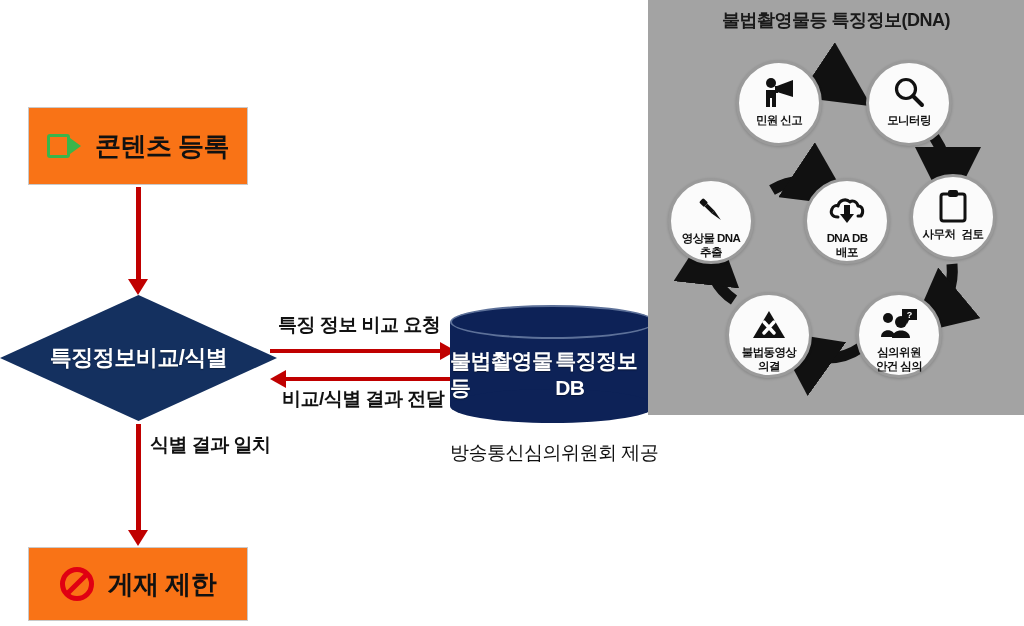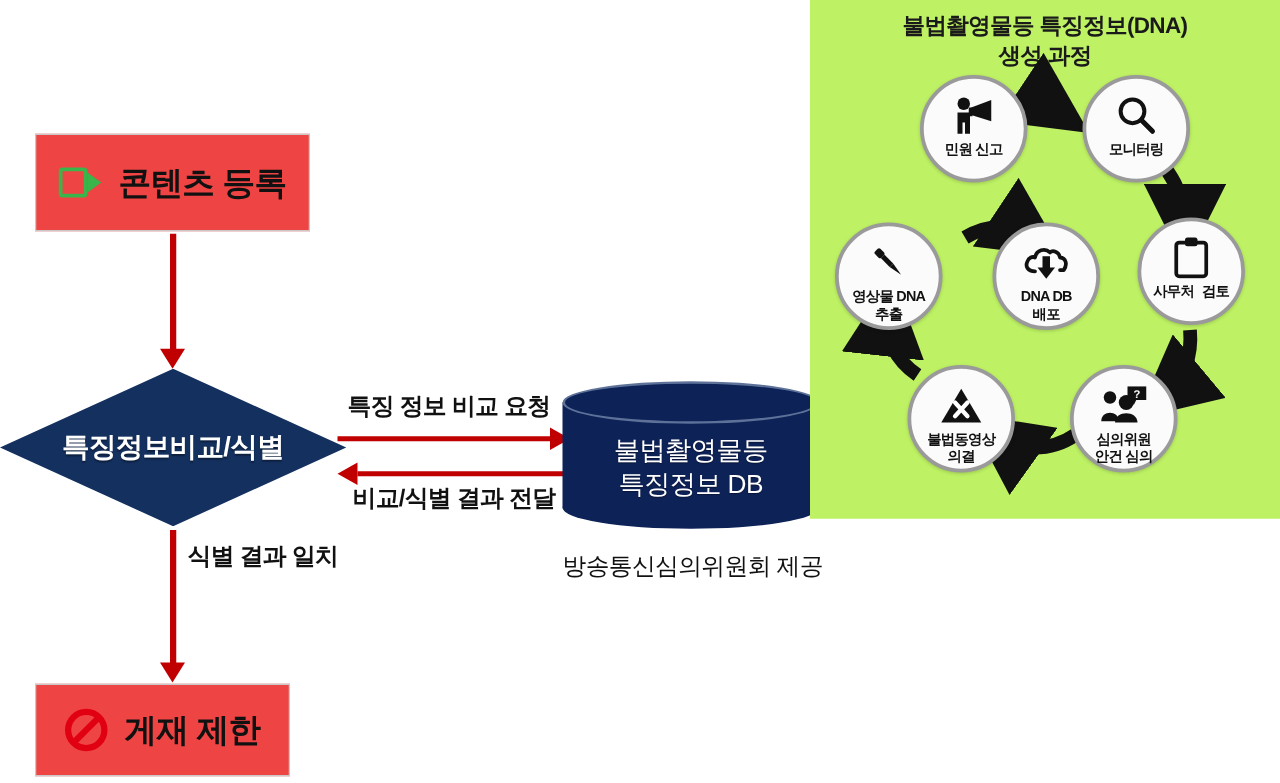--- a/index.html
+++ b/index.html
@@ -8,33 +8,33 @@
     background:#ffffff;
     font-family:"Liberation Sans","DejaVu Sans",sans-serif;
     overflow:hidden;
     position:relative;
   }
   .stage{position:absolute;inset:0;}
 
   
   .flow-box{
     position:absolute;
-    background:#ef4444;
+    background:#f97316;
     border:1px solid #c9c9c9;
     display:flex;align-items:center;justify-content:center;
     gap:14px;
     box-sizing:border-box;
   }
   .flow-box .lbl{
     font-size:26px;font-weight:bold;color:#111;
     letter-spacing:-0.5px;white-space:nowrap;
   }
 
   #box-register{left:28px;top:107px;width:220px;height:78px;}
-  #box-block{left:28px;top:547px;width:204px;height:74px;}
+  #box-block{left:28px;top:547px;width:220px;height:74px;}
 
   
   .cam-icon{width:34px;height:24px;position:relative;flex:0 0 auto;}
   .cam-icon .body{
     position:absolute;left:0;top:0;width:23px;height:24px;
     border:3px solid #3ab54a;border-radius:3px;box-sizing:border-box;
   }
   .cam-icon .lens{
     position:absolute;left:23px;top:4px;width:0;height:0;
     border-top:8px solid transparent;border-bottom:8px solid transparent;
@@ -101,34 +101,34 @@
     position:absolute;left:0;top:0;width:205px;height:34px;
     background:#0d2257;border-radius:50%/50%;
     border:2px solid #5d7199;box-sizing:border-box;
   }
   #db .cyl-bottom{
     position:absolute;left:0;top:84px;width:205px;height:34px;
     background:#0d2257;border-radius:50%/50%;
   }
   #db .cyl-text{
     position:absolute;left:0;top:34px;width:205px;height:70px;
-    display:flex;flex-direction:column;align-items:center;justify-content:center;
-    color:#fff;font-size:21px;font-weight:normal;line-height:1.3;
+    display:flex;flex-direction:row;align-items:center;justify-content:center;
+    color:#fff;font-size:21px;font-weight:bold;line-height:1.3;
     letter-spacing:-0.5px;text-shadow:0 1px 1px rgba(0,0,0,.4);
   }
   #db-caption{
     position:absolute;left:450px;top:440px;width:205px;text-align:center;
     font-size:19px;font-weight:normal;color:#111;letter-spacing:-0.5px;
     white-space:nowrap;
   }
 
   
   #panel{
     position:absolute;left:648px;top:0;width:376px;height:415px;
-    background:#bef264;
+    background:#a3a3a3;
   }
   #panel-title{
     position:absolute;left:0;top:8px;width:376px;text-align:center;
     font-size:18px;font-weight:bold;color:#1a1a1a;line-height:1.35;
     letter-spacing:-0.5px;
   }
 
   .node{
     position:absolute;width:86px;height:86px;border-radius:50%;
     background:#fbfbfb;border:3px solid #9a9a9a;box-sizing:border-box;
@@ -195,21 +195,20 @@
     <div class="cyl-text">
       <span>불법촬영물등</span>
       <span>특징정보 DB</span>
     </div>
   </div>
   <div id="db-caption">방송통신심의위원회 제공</div>
 
   <div id="panel">
     <div id="panel-title">
       <div>불법촬영물등 특징정보(DNA)</div>
-      <div>생성 과정</div>
     </div>
 
     <svg id="cycle-arrows" viewBox="0 0 376 415">
       <defs>
         <marker id="ah" markerWidth="6" markerHeight="6" refX="3" refY="3" orient="auto">
           <path d="M0,0 L6,3 L0,6 Z" fill="#111"></path>
         </marker>
       </defs>
 
       <path d="M132,100 C152,78 178,76 196,88" stroke="#111" stroke-width="11" fill="none" marker-end="url(#ah)"></path>
@@ -291,21 +290,21 @@
             <rect x="13" y="2" width="6" height="7" rx="1.5" fill="#111"></rect>
             <rect x="14" y="9" width="4" height="10" fill="#111"></rect>
             <path d="M14 19 L18 19 L16 30 Z" fill="#111"></path>
           </g>
         </svg>
       </span>
       <span class="ntext">영상물 DNA</span>
       <span class="ntext">추출</span>
     </div>
 
-    <div class="node" style="left:146px;top:178px;">
+    <div class="node" style="left:156px;top:178px;">
       <span class="glyph">
         <svg width="38" height="30" viewBox="0 0 38 30">
           <path d="M10 22 C4 22 2 18 4 14 C5 11 8 10 10 11 C11 5 18 3 22 7 C24 5 29 6 30 11 C35 11 36 17 33 21 L30 21" fill="none" stroke="#111" stroke-width="3" stroke-linejoin="round" stroke-linecap="round"></path>
           <rect x="16" y="10" width="6" height="10" fill="#111"></rect>
           <path d="M12 19 L26 19 L19 28 Z" fill="#111"></path>
         </svg>
       </span>
       <span class="ntext">DNA DB</span>
       <span class="ntext">배포</span>
     </div>

